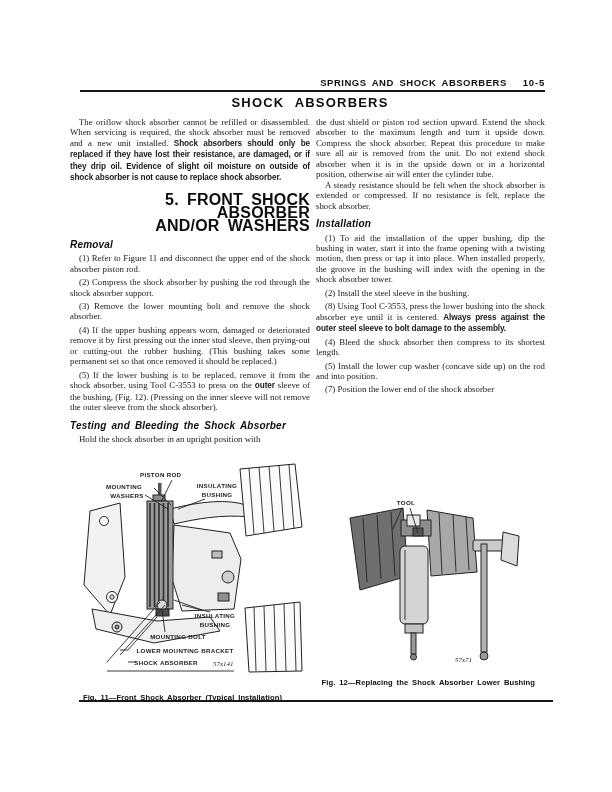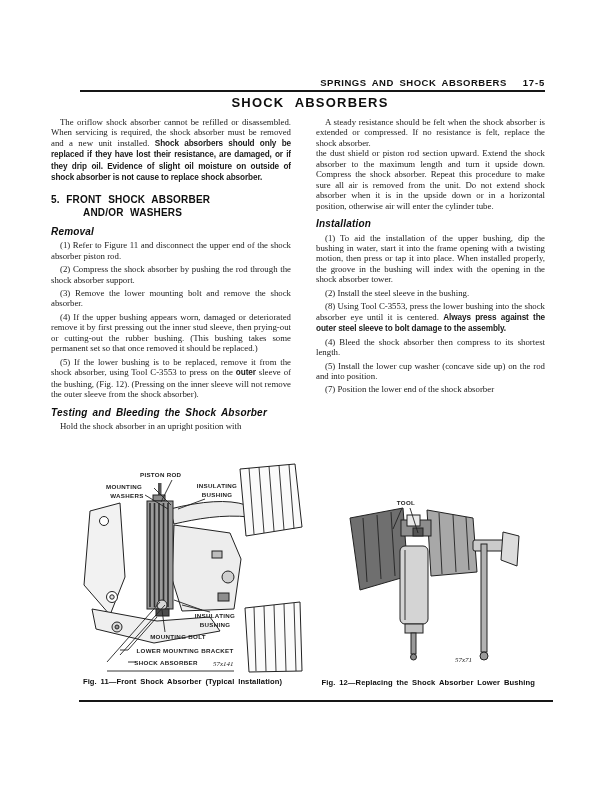--- a/index.html
+++ b/index.html
@@ -18,61 +18,61 @@
   .running-head .pagenum { margin-left:16px; letter-spacing:0.8px; }
   .header-rule { position:absolute; left:80px; top:90px; width:465px; height:2px; background:#171717; }
   .bottom-rule { position:absolute; left:79px; top:700px; width:474px; height:2px; background:#171717; }
   .page-title {
     position:absolute; top:95px; left:0; width:620px; margin:0;
     text-align:center; font-family:"Liberation Sans",sans-serif;
     font-weight:700; font-size:13px; letter-spacing:1.2px; word-spacing:6px; color:#0e0e0e;
   }
   
   .col { position:absolute; top:117px; text-align:justify; font-size:8.8px; line-height:10.45px; }
-  .col-left  { left:51px;  width:240px; }
+  .col-left  { left:70px;  width:240px; }
   .col-right { left:316px; width:229px; }
   p.body { margin:0; }
   p.indent { text-indent:9px; }
   p.step { margin-top:2px; text-indent:9px; }
   .bs { font-family:"Liberation Sans",sans-serif; font-weight:700; font-size:8.2px; letter-spacing:-0.1px; }
   .sec {
     margin:9px 0 0 0; font-family:"Liberation Sans",sans-serif; font-weight:700;
-    font-size:10px; line-height:13px; letter-spacing:0.2px; word-spacing:3.5px;
-    color:#0e0e0e; text-align:left;
+    font-size:16px; line-height:13px; letter-spacing:0.2px; word-spacing:3.5px;
+    color:#0e0e0e; text-align:right;
   }
   .sec span { display:block; }
   .sec .l2 { padding-left:32px; }
   .sub {
     margin:8px 0 3px 0; font-family:"Liberation Sans",sans-serif; font-weight:700;
     font-style:italic; font-size:10px; letter-spacing:0.2px; word-spacing:2px;
     color:#0e0e0e; text-align:left;
   }
   
   figure.fig { position:absolute; margin:0; }
   #fig11 { left:62px;  top:459px; width:241px; }
   #fig12 { left:305px; top:494px; width:230px; }
   figure.fig svg { display:block; }
   figcaption {
     font-family:"Liberation Sans",sans-serif; font-weight:700; font-size:7.6px;
     text-align:center; letter-spacing:0.1px; word-spacing:1.6px; color:#0e0e0e;
   }
-  #fig11 figcaption { margin-top:3px; }
+  #fig11 figcaption { margin-top:19px; }
   #fig12 figcaption { margin-top:5px;text-align:right; }
   .lbl { font-family:"Liberation Sans",sans-serif; font-weight:700; font-size:6.2px; letter-spacing:0.3px; fill:#1c1c1c; }
   .pcode { font-family:"Liberation Serif",serif; font-style:italic; font-size:7px; fill:#222; }
   .ln { stroke:#222; stroke-width:0.9; fill:none; }
   .shape { stroke:#222; stroke-width:1; }
 </style>
 </head>
 <body>
 
 <div class="page">
 
   <div class="running-head">
-    <span>SPRINGS AND SHOCK ABSORBERS</span><span class="pagenum">17-5</span>
+    <span>SPRINGS AND SHOCK ABSORBERS</span><span class="pagenum">10-5</span>
   </div>
   <div class="header-rule"></div>
 
   <h1 class="page-title">SHOCK ABSORBERS</h1>
 
   <div class="col col-left">
     <p class="body indent"><span>The oriflow shock absorber cannot be refilled or disassembled. When servicing is required, the shock absorber must be removed and a new unit installed. </span><span class="bs">Shock absorbers should only be replaced if they have lost their resistance, are damaged, or if they drip oil. Evidence of slight oil moisture on outside of shock absorber is not cause to replace shock absorber.</span></p>
 
     <h2 class="sec">
       <span class="l1">5. FRONT SHOCK ABSORBER</span>
@@ -85,22 +85,22 @@
     <p class="body step"><span>(2) Compress the shock absorber by pushing the rod through the shock absorber support.</span><span class="bs"></span><span></span></p>
     <p class="body step"><span>(3) Remove the lower mounting bolt and remove the shock absorber.</span><span class="bs"></span><span></span></p>
     <p class="body step"><span>(4) If the upper bushing appears worn, damaged or deteriorated remove it by first pressing out the inner stud sleeve, then prying-out or cutting-out the rubber bushing. (This bushing takes some permanent set so that once removed it should be replaced.)</span><span class="bs"></span><span></span></p>
     <p class="body step"><span>(5) If the lower bushing is to be replaced, remove it from the shock absorber, using Tool C-3553 to press on the </span><span class="bs">outer</span><span> sleeve of the bushing, (Fig. 12). (Pressing on the inner sleeve will not remove the outer sleeve from the shock absorber).</span></p>
 
     <h3 class="sub">Testing and Bleeding the Shock Absorber</h3>
     <p class="body indent">Hold the shock absorber in an upright position with</p>
   </div>
 
   <div class="col col-right">
+    <p class="body">the dust shield or piston rod section upward. Extend the shock absorber to the maximum length and turn it upside down. Compress the shock absorber. Repeat this procedure to make sure all air is removed from the unit. Do not extend shock absorber when it is in the upside down or in a horizontal position, otherwise air will enter the cylinder tube.</p>
     <p class="body indent">A steady resistance should be felt when the shock absorber is extended or compressed. If no resistance is felt, replace the shock absorber.</p>
-    <p class="body">the dust shield or piston rod section upward. Extend the shock absorber to the maximum length and turn it upside down. Compress the shock absorber. Repeat this procedure to make sure all air is removed from the unit. Do not extend shock absorber when it is in the upside down or in a horizontal position, otherwise air will enter the cylinder tube.</p>
 
     <h3 class="sub">Installation</h3>
 
     <p class="body step"><span>(1) To aid the installation of the upper bushing, dip the bushing in water, start it into the frame opening with a twisting motion, then press or tap it into place. When installed properly, the groove in the bushing will index with the opening in the shock absorber tower.</span><span class="bs"></span><span></span></p>
     <p class="body step"><span>(2) Install the steel sleeve in the bushing.</span><span class="bs"></span><span></span></p>
     <p class="body step"><span>(8) Using Tool C-3553, press the lower bushing into the shock absorber eye until it is centered. </span><span class="bs">Always press against the outer steel sleeve to bolt damage to the assembly.</span><span></span></p>
     <p class="body step"><span>(4) Bleed the shock absorber then compress to its shortest length.</span><span class="bs"></span><span></span></p>
     <p class="body step"><span>(5) Install the lower cup washer (concave side up) on the rod and into position.</span><span class="bs"></span><span></span></p>
     <p class="body step"><span>(7) Position the lower end of the shock absorber</span><span class="bs"></span><span></span></p>
   </div>

